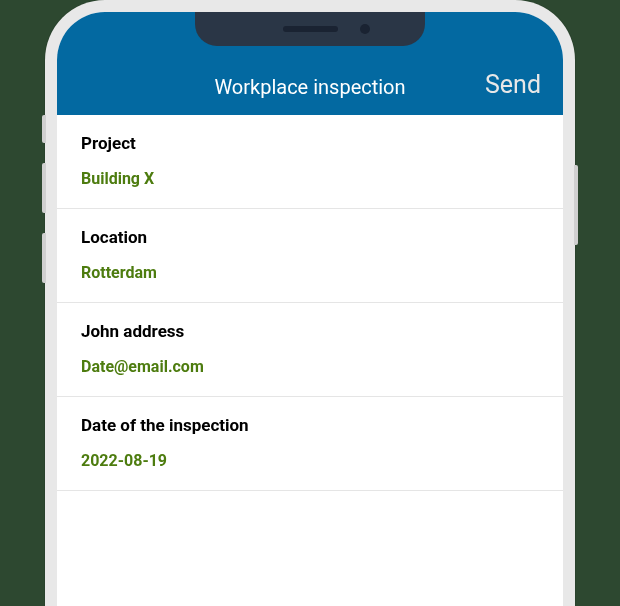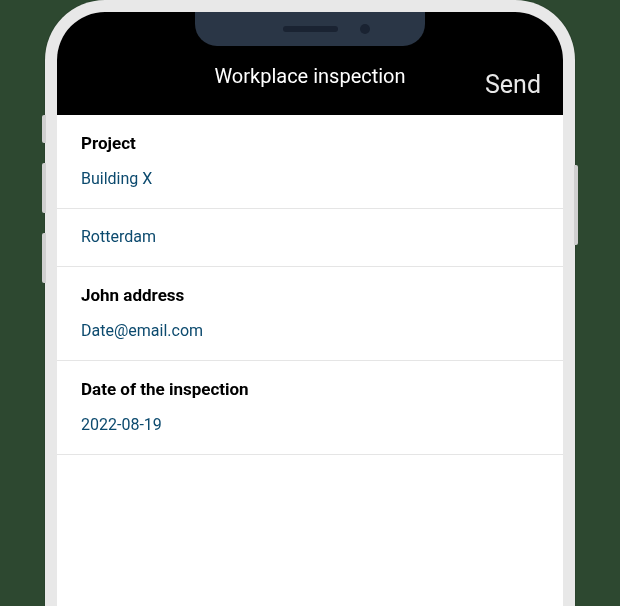--- a/index.html
+++ b/index.html
@@ -83,28 +83,28 @@
     .notch::after {
       content: "";
       position: absolute;
       right: 55px;
       width: 10px;
       height: 10px;
       background: #1a2332;
       border-radius: 50%;
     }
     .header-bar {
-      background: #000000;
+      background: #0369a1;
       color: #ffffff;
       height: 103px;
       display: flex;
       align-items: flex-end;
       justify-content: center;
       position: relative;
-      padding-bottom: 27px;
+      padding-bottom: 16px;
     }
     .header-title {
       font-size: 20px;
       font-weight: 400;
       color: #ffffff;
     }
     .header-send {
       position: absolute;
       right: 22px;
       bottom: 16px;
@@ -121,22 +121,22 @@
       border-bottom: 1px solid #e5e5e5;
     }
     .field-label {
       font-size: 17px;
       font-weight: 700;
       color: #000000;
       margin-bottom: 16px;
     }
     .field-value {
       font-size: 16px;
-      font-weight: 400;
-      color: #0c4a6e;
+      font-weight: 700;
+      color: #4d7c0f;
     }
   </style>
 </head>
 <body>
 
 <div class="phone-frame">
   <div class="side-buttons-left">
     <div class="side-btn small"></div>
     <div class="side-btn med"></div>
     <div class="side-btn med"></div>
@@ -154,20 +154,21 @@
     </div>
 
     <div class="form-body">
 
       <div class="field-group">
         <div class="field-label">Project</div>
         <div class="field-value">Building X</div>
       </div>
 
       <div class="field-group">
+        <div class="field-label">Location</div>
         <div class="field-value">Rotterdam</div>
       </div>
 
 
       <div class="field-group">
         <div class="field-label">John address</div>
         <div class="field-value">Date@email.com</div>
       </div>
 
       <div class="field-group">

